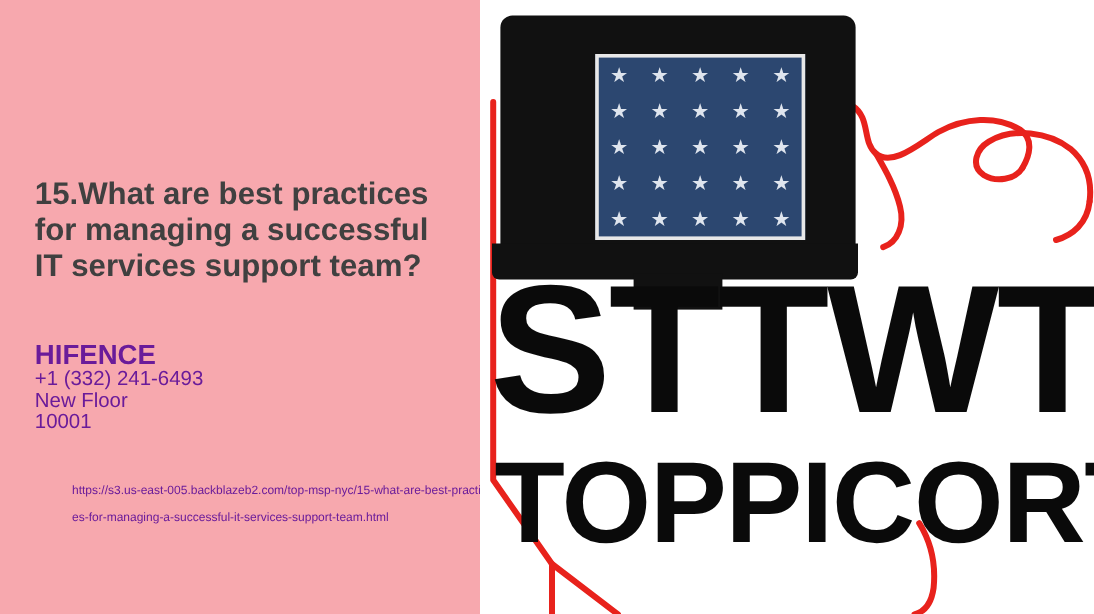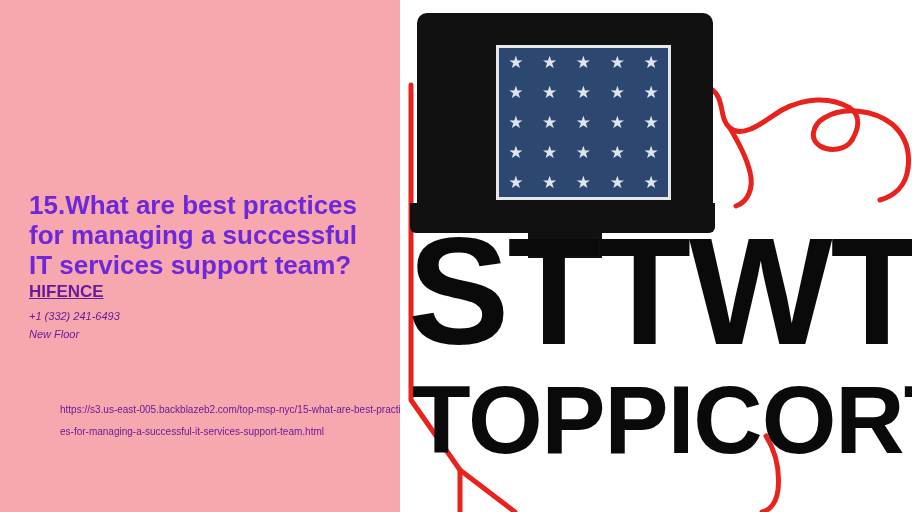--- a/index.html
+++ b/index.html
@@ -28,45 +28,42 @@
     width: 400px;
     height: 512px;
     background: #f7a8ae;
     box-sizing: border-box;
   }
   .title {
     position: absolute;
     left: 29px;
     top: 146px;
     width: 350px;
-    color: #6d28d9;
+    color: #404040;
     font-size: 26px;
     line-height: 30px;
     font-weight: bold;
     letter-spacing: 0px;
-    margin-top: 44px;
   }
   .brand {
     position: absolute;
     left: 29px;
     top: 282px;
     color: #6a1b9a;
-    font-size: 17px;
-    font-weight: bold;
-    text-decoration: underline;
+    font-size: 23px;
+    font-weight: bold;
   }
   .contact {
     position: absolute;
     left: 29px;
     top: 307px;
     width: 350px;
     color: #6a1b9a;
-    font-size: 11px;
+    font-size: 17px;
     line-height: 18px;
-    font-style: italic;
   }
   .contact div { white-space: nowrap; }
   .url {
     position: absolute;
     left: 29px;
     top: 399px;
     width: 347px;
     color: #6a1b9a;
     font-size: 10px;
     line-height: 22px;
@@ -173,20 +170,21 @@
 <body>
 
 <div class="page">
 
   <div class="left-panel">
     <div class="title">15.What are best practices for managing a successful IT services support team?</div>
     <div class="brand">HIFENCE</div>
     <div class="contact">
       <div>+1 (332) 241-6493</div>
       <div>New Floor</div>
+      <div>10001</div>
     </div>
     <div class="url">https://s3.us-east-005.backblazeb2.com/top-msp-nyc/15-what-are-best-practices-for-managing-a-successful-it-services-support-team.html</div>
   </div>
 
   <div class="right-panel">
 
     <svg class="scribble" viewBox="0 0 512 512">
       <g fill="none" stroke="#e8221c" stroke-width="5" stroke-linecap="round" stroke-linejoin="round">
         <path d="M11 85 L11 400 L60 470 L60 512"></path>
         <path d="M60 470 L115 512"></path>

